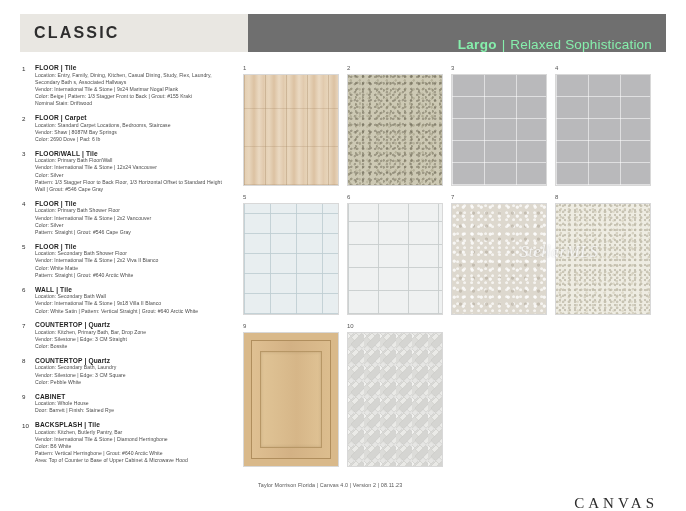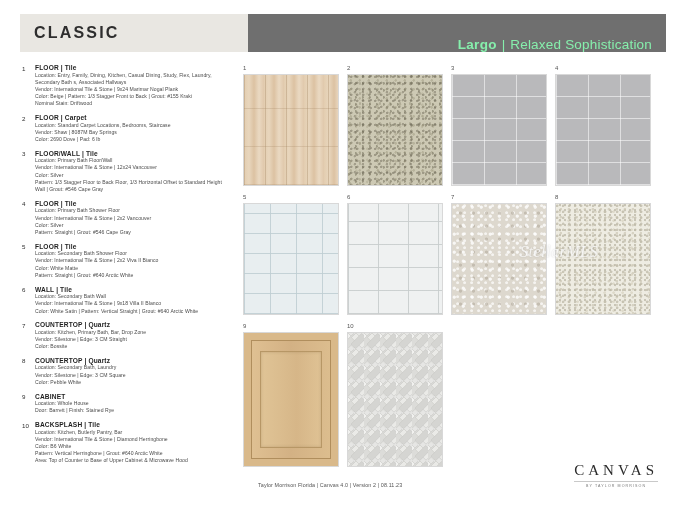--- a/index.html
+++ b/index.html
@@ -286,20 +286,21 @@
     position: absolute;
     right: 28px;
     top: 462px;
     text-align: center;
   }
   .logo .logo-main {
     font-family: "Liberation Serif", serif;
     font-size: 15px;
     letter-spacing: 4px;
     color: #2b2b2b;
+    margin-top: 33px;
   }
   .logo .logo-sub {
     font-size: 3.6px;
     letter-spacing: 1.1px;
     color: #777777;
     margin-top: 2px;
   }
   .logo .logo-rule {
     width: 100%;
     height: 1px;

